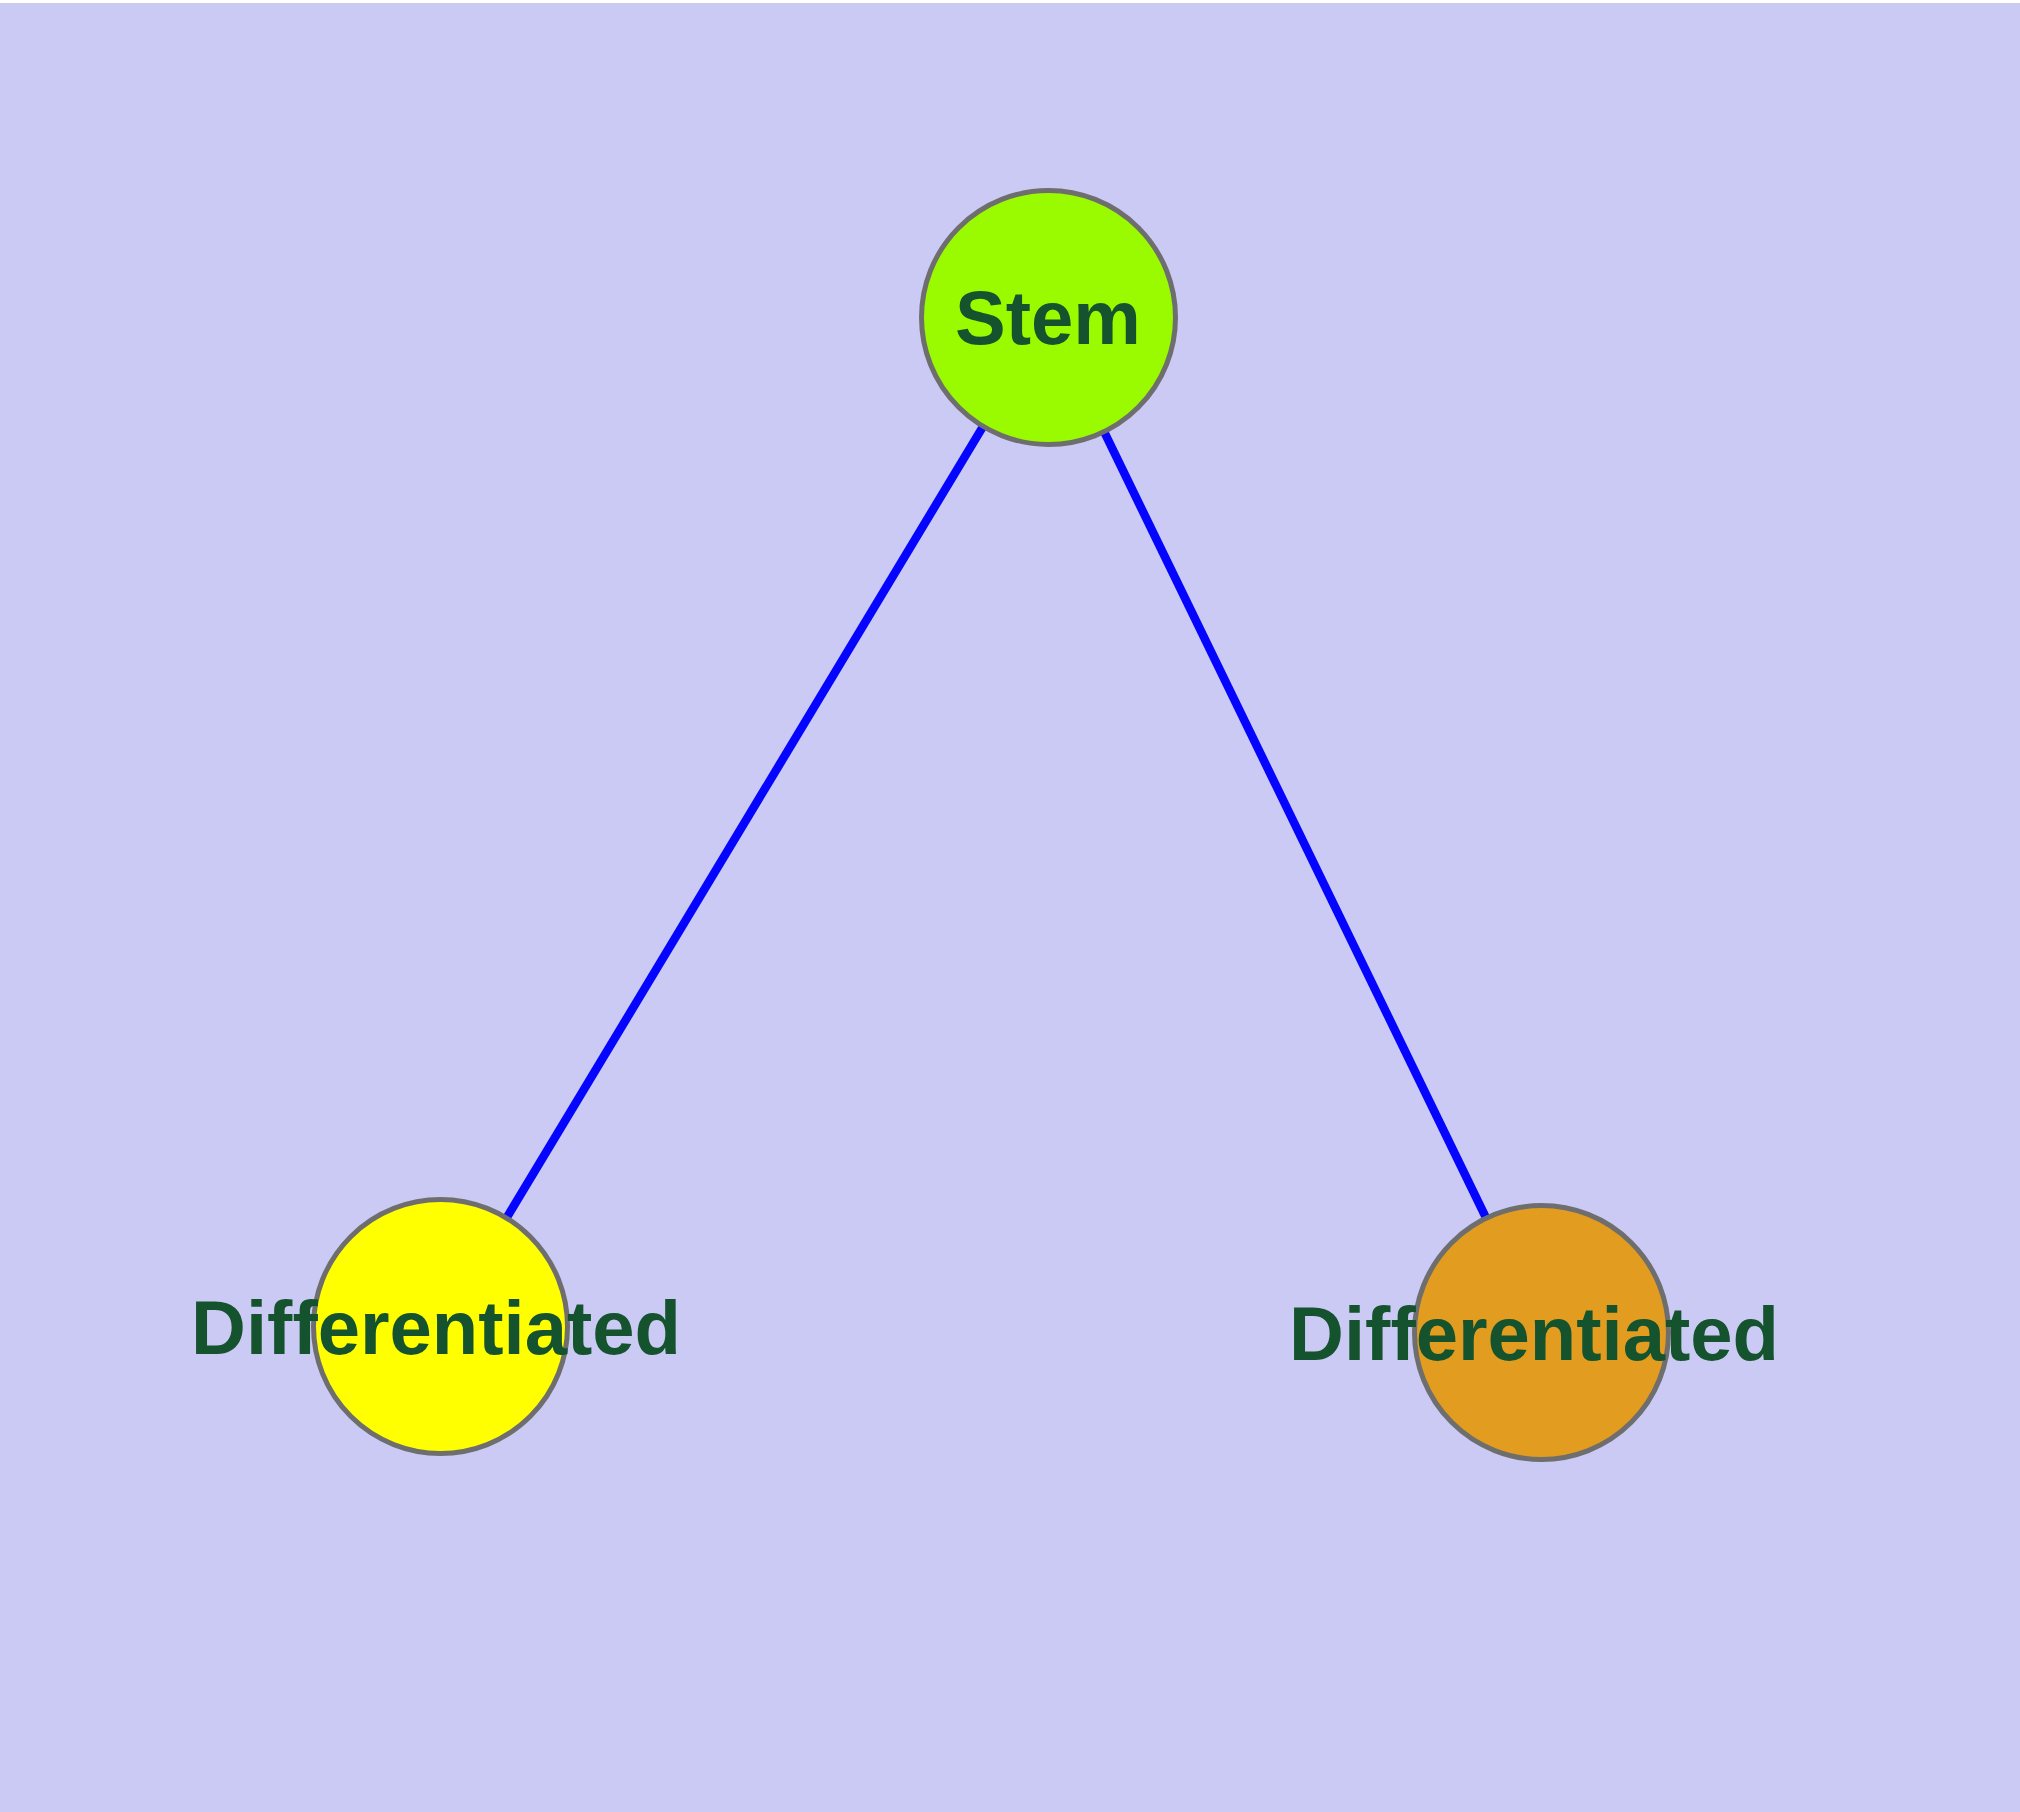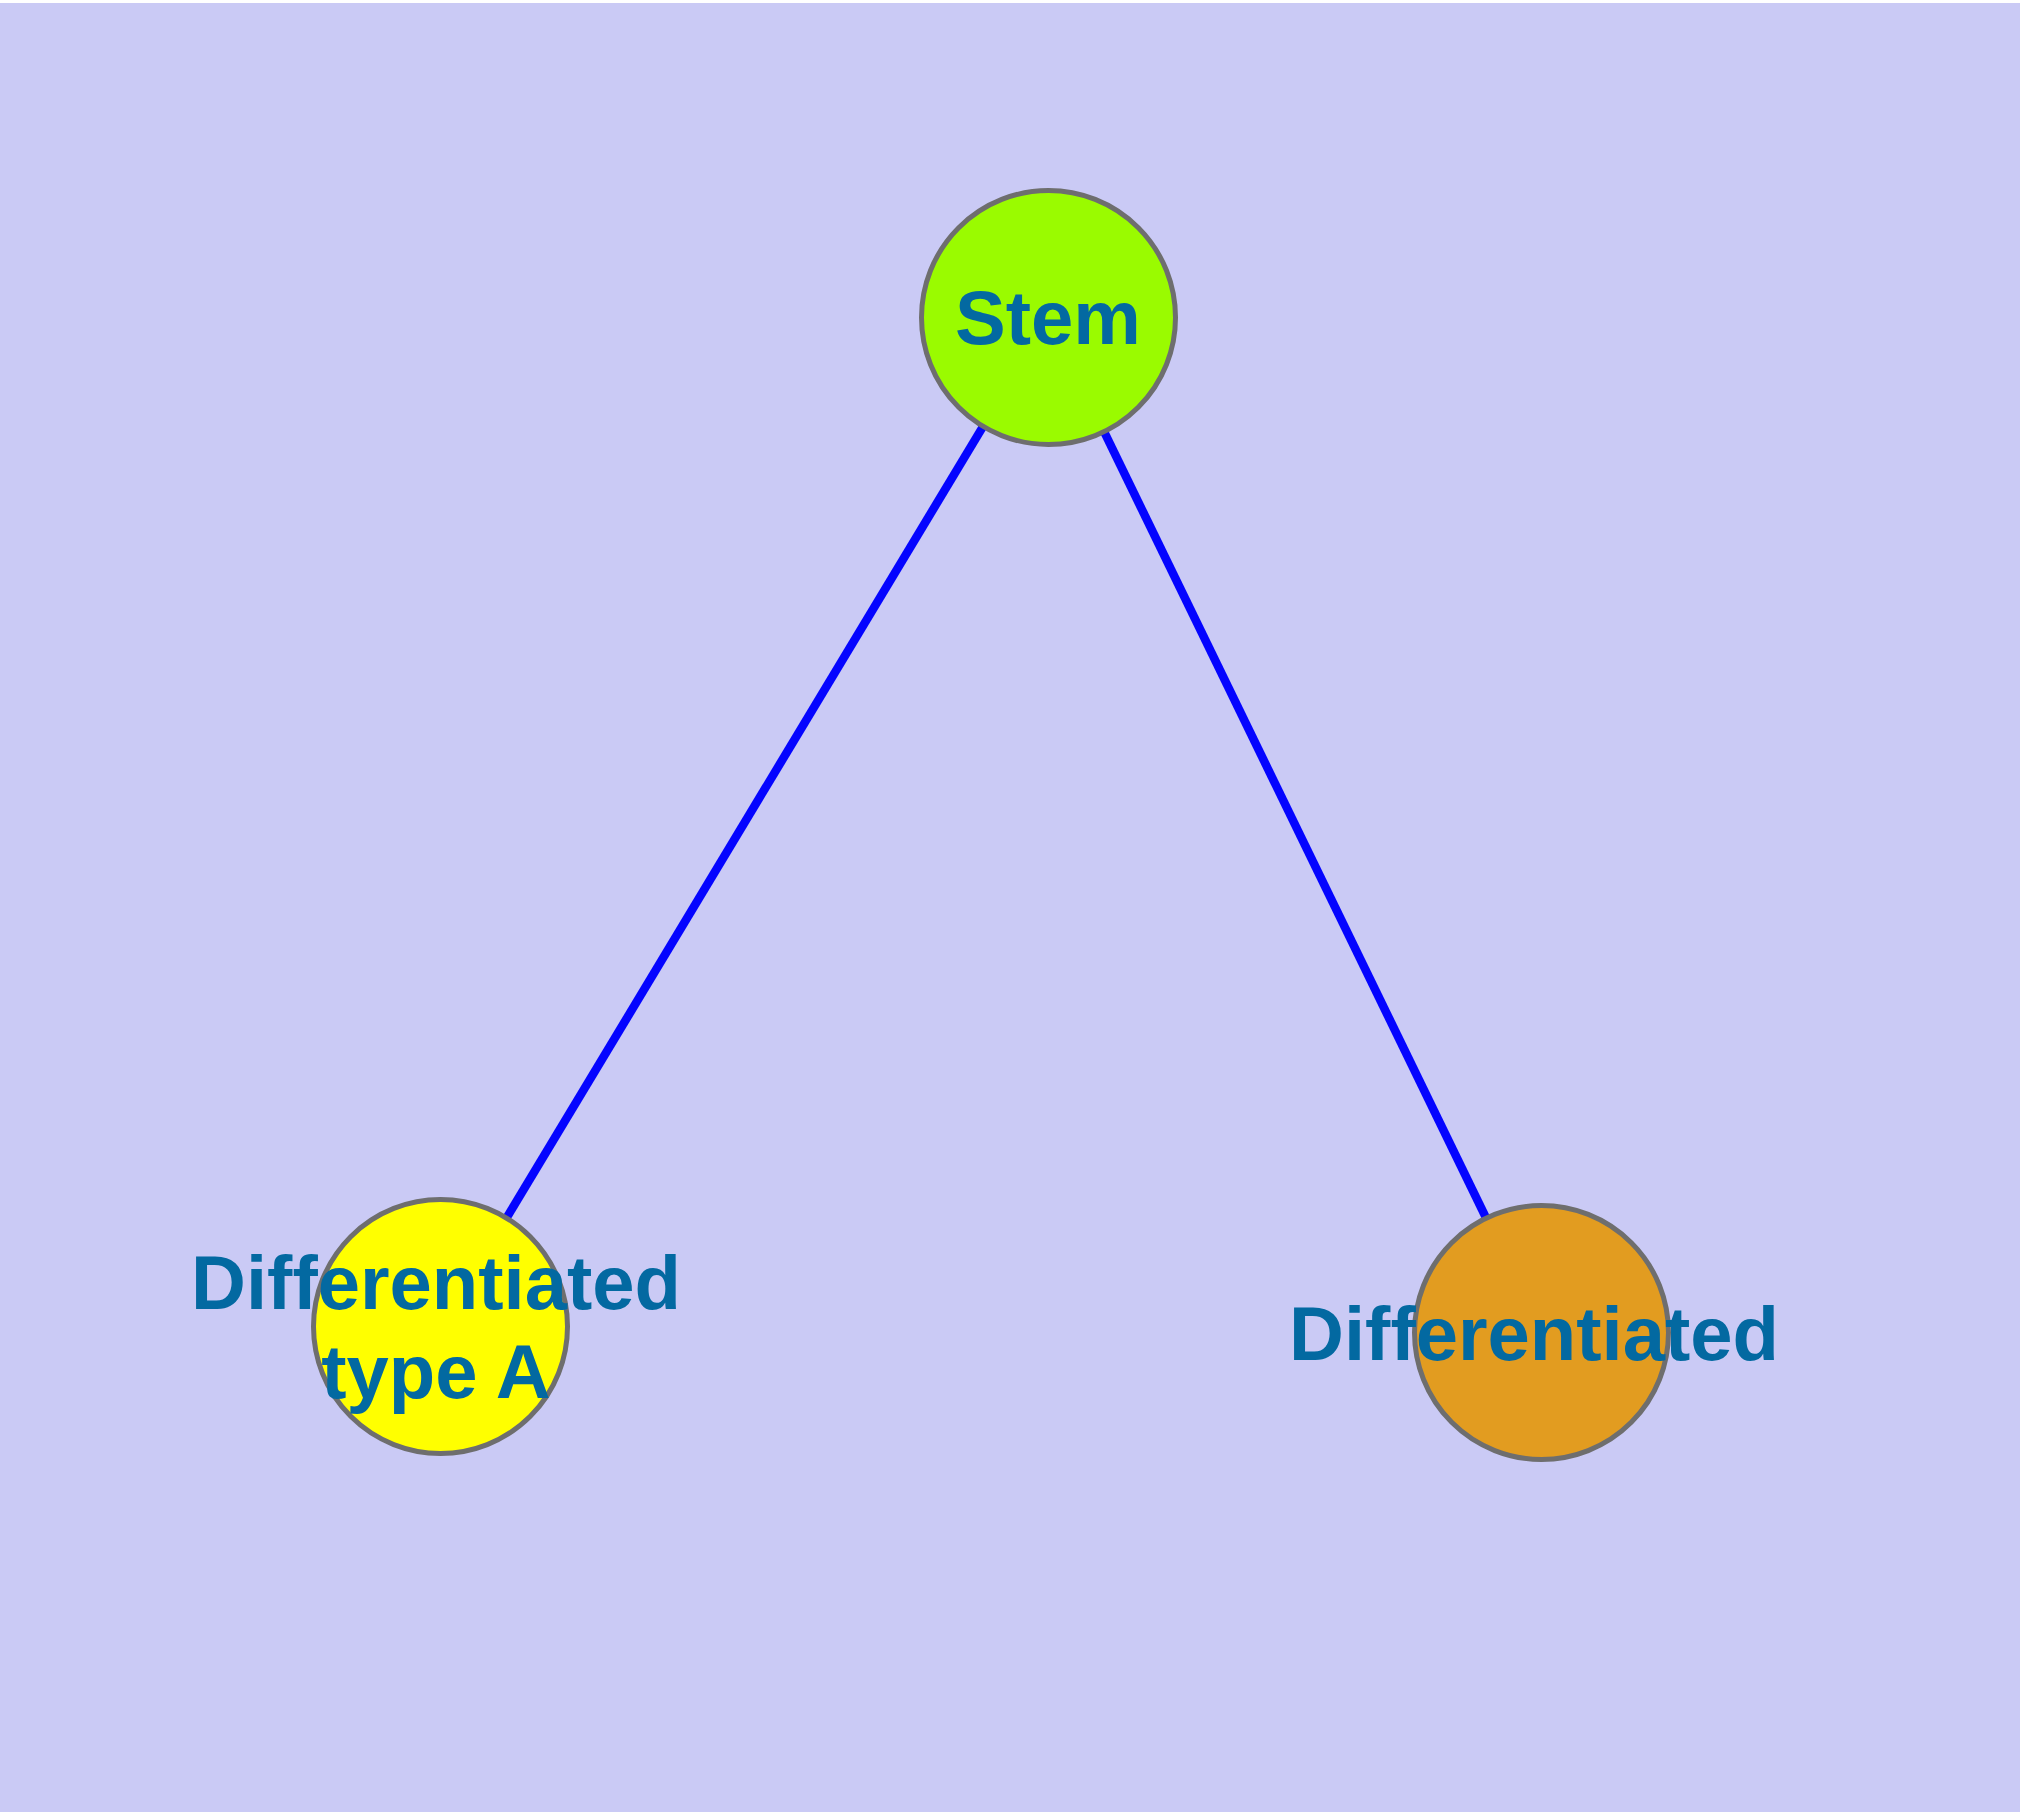--- a/index.html
+++ b/index.html
@@ -46,21 +46,21 @@
     border-radius: 50%;
     z-index: 2;
   }
   .node.stem  { left: 919px; top: 185px;  }
   .node.typeA { left: 311px;  top: 1194px; }
   .node.typeB { left: 1412px; top: 1200px; }
   .node-label {
     position: absolute;
     transform: translate(-50%, -50%);
     z-index: 3;
-    color: #0369a1;
+    color: #14532d;
     font-size: 76px;
     font-weight: bold;
     line-height: 89px;
     text-align: center;
     white-space: nowrap;
   }
   .node-label.stem  { left: 1048px; top: 314px;  }
   .node-label.typeA { left: 436px;  top: 1324px; }
   .node-label.typeB { left: 1534px; top: 1330px; }
 </style>
@@ -79,21 +79,20 @@
   <div class="node typeA" style="background-color: rgb(255, 255, 0);"></div>
 
   <div class="node typeB" style="background-color: rgb(226, 156, 32);"></div>
 
   <div class="node-label stem">
     <span>Stem</span>
   </div>
 
   <div class="node-label typeA">
     <div>Differentiated</div>
-    <div>type A</div>
   </div>
 
   <div class="node-label typeB">
     <div>Differentiated</div>
   </div>
 
 </div>
 
 <div class="top-strip"></div>
 

